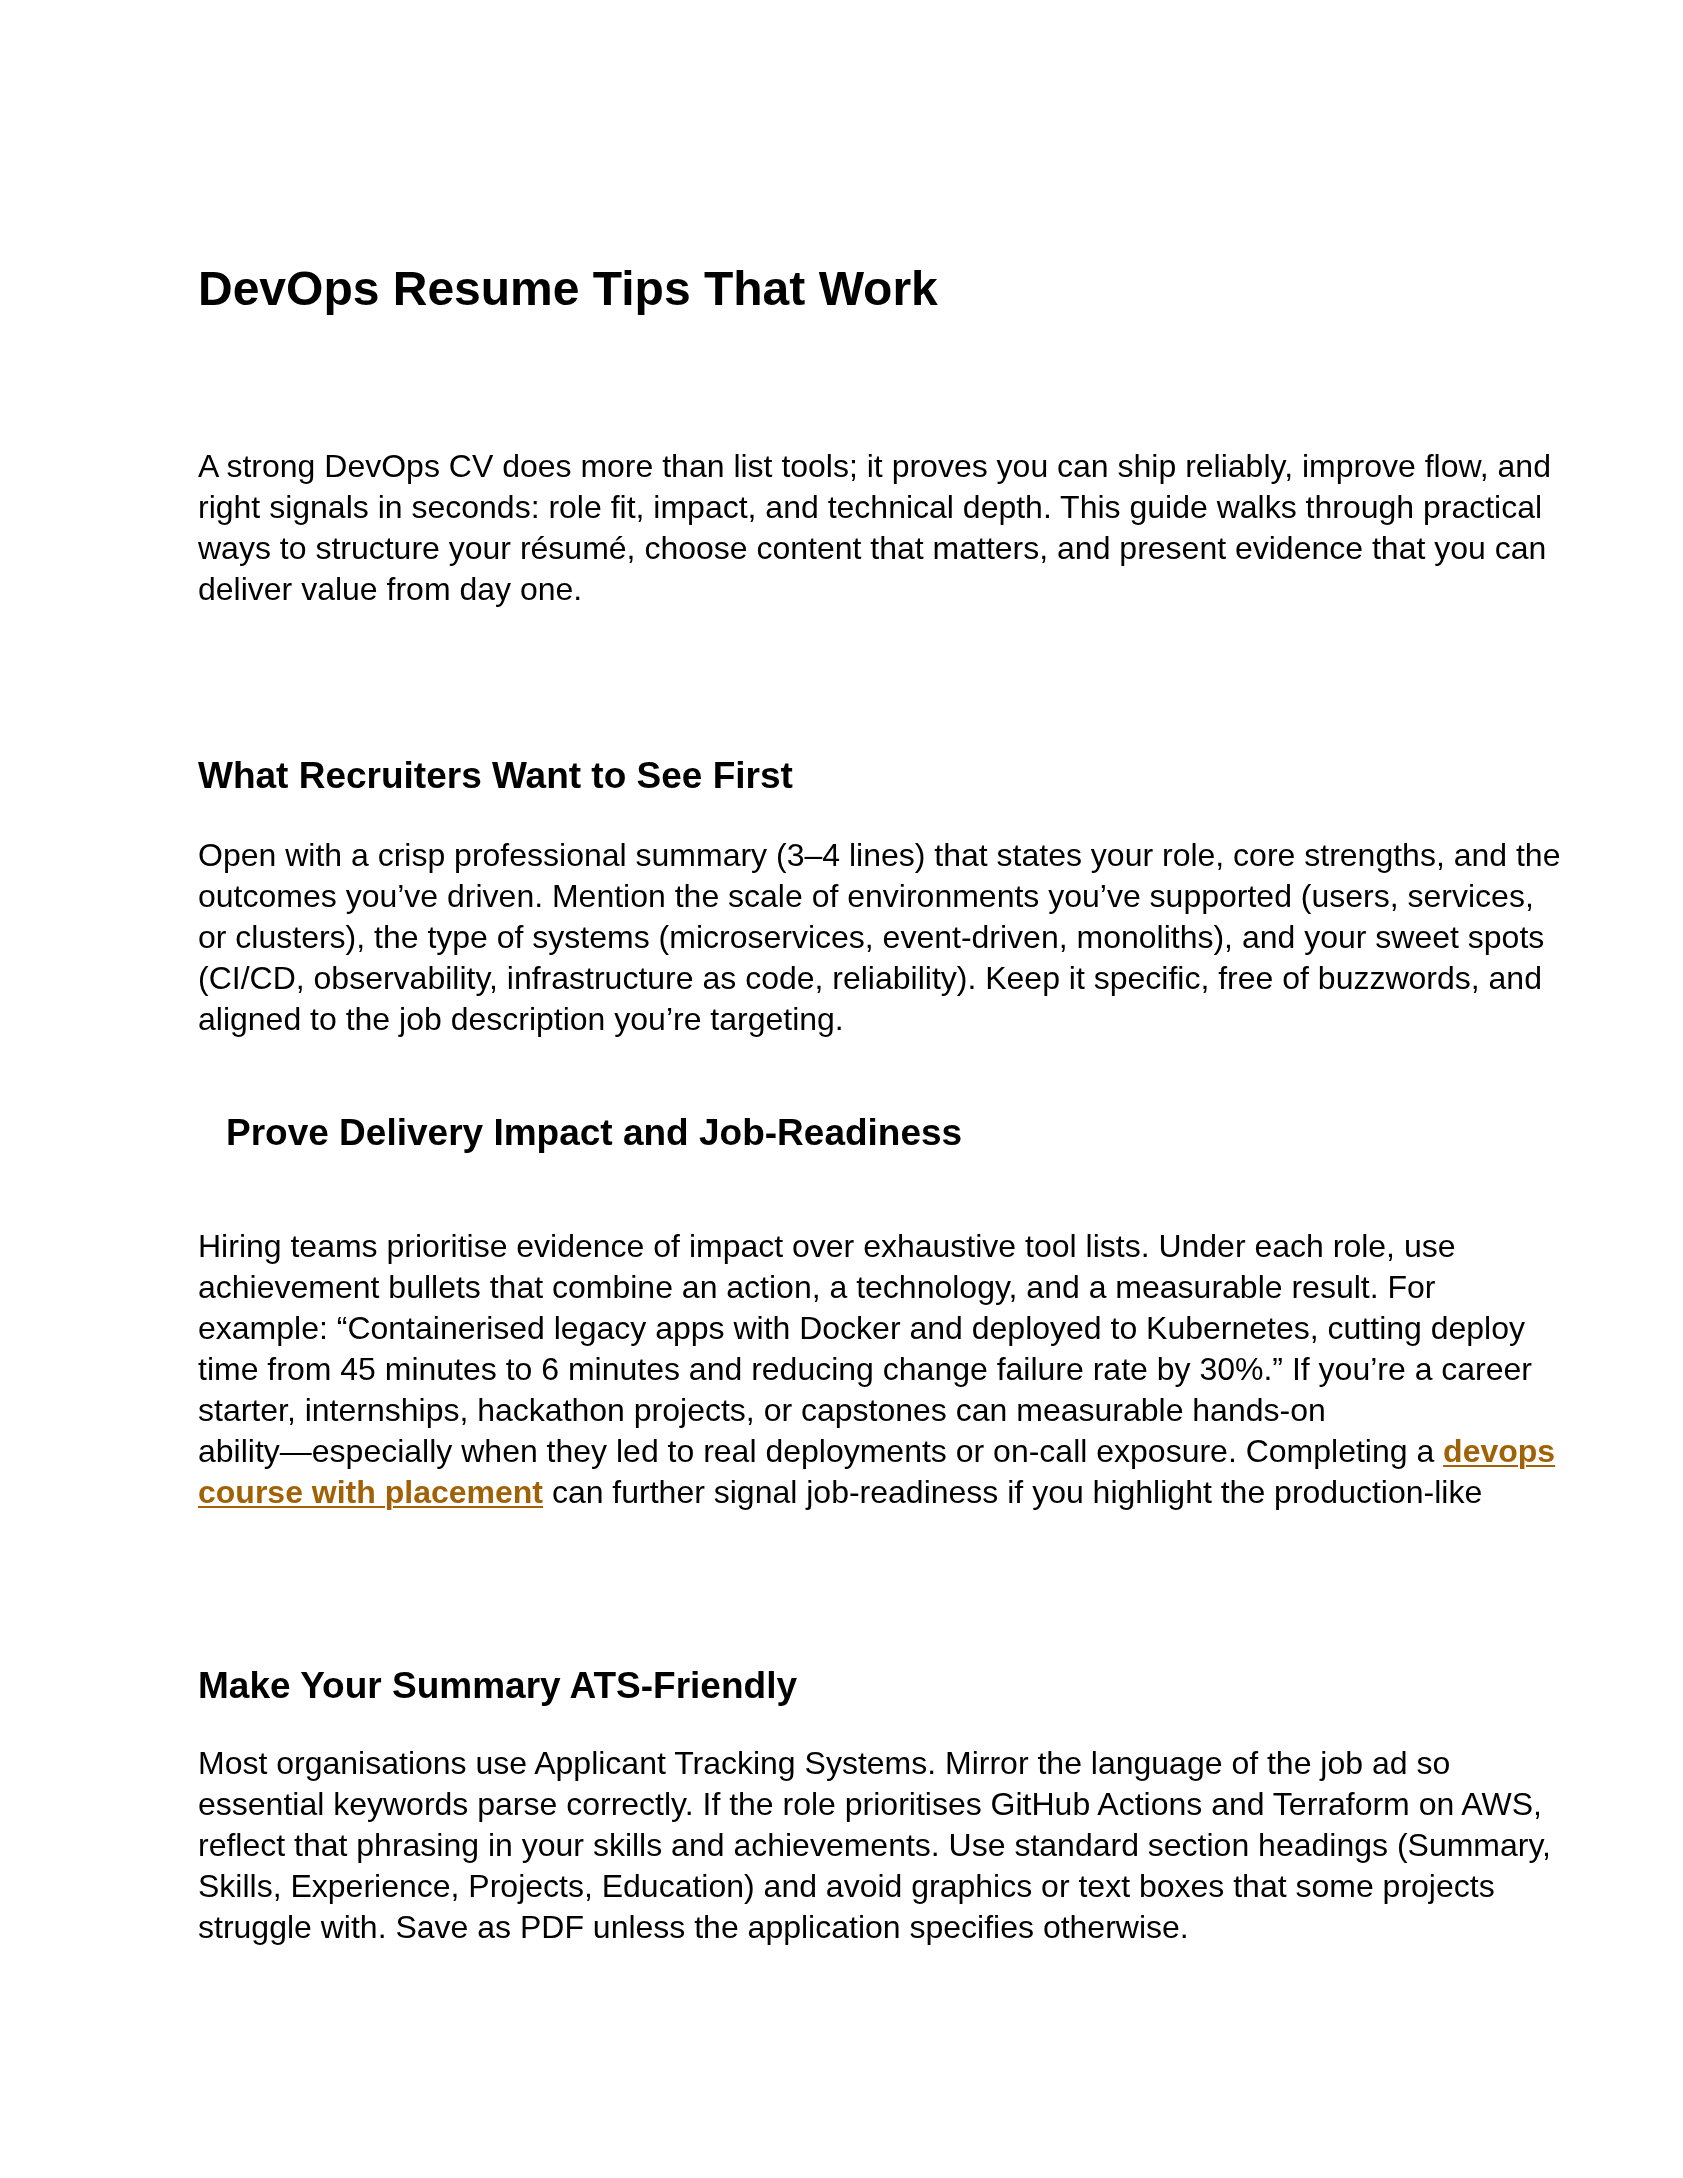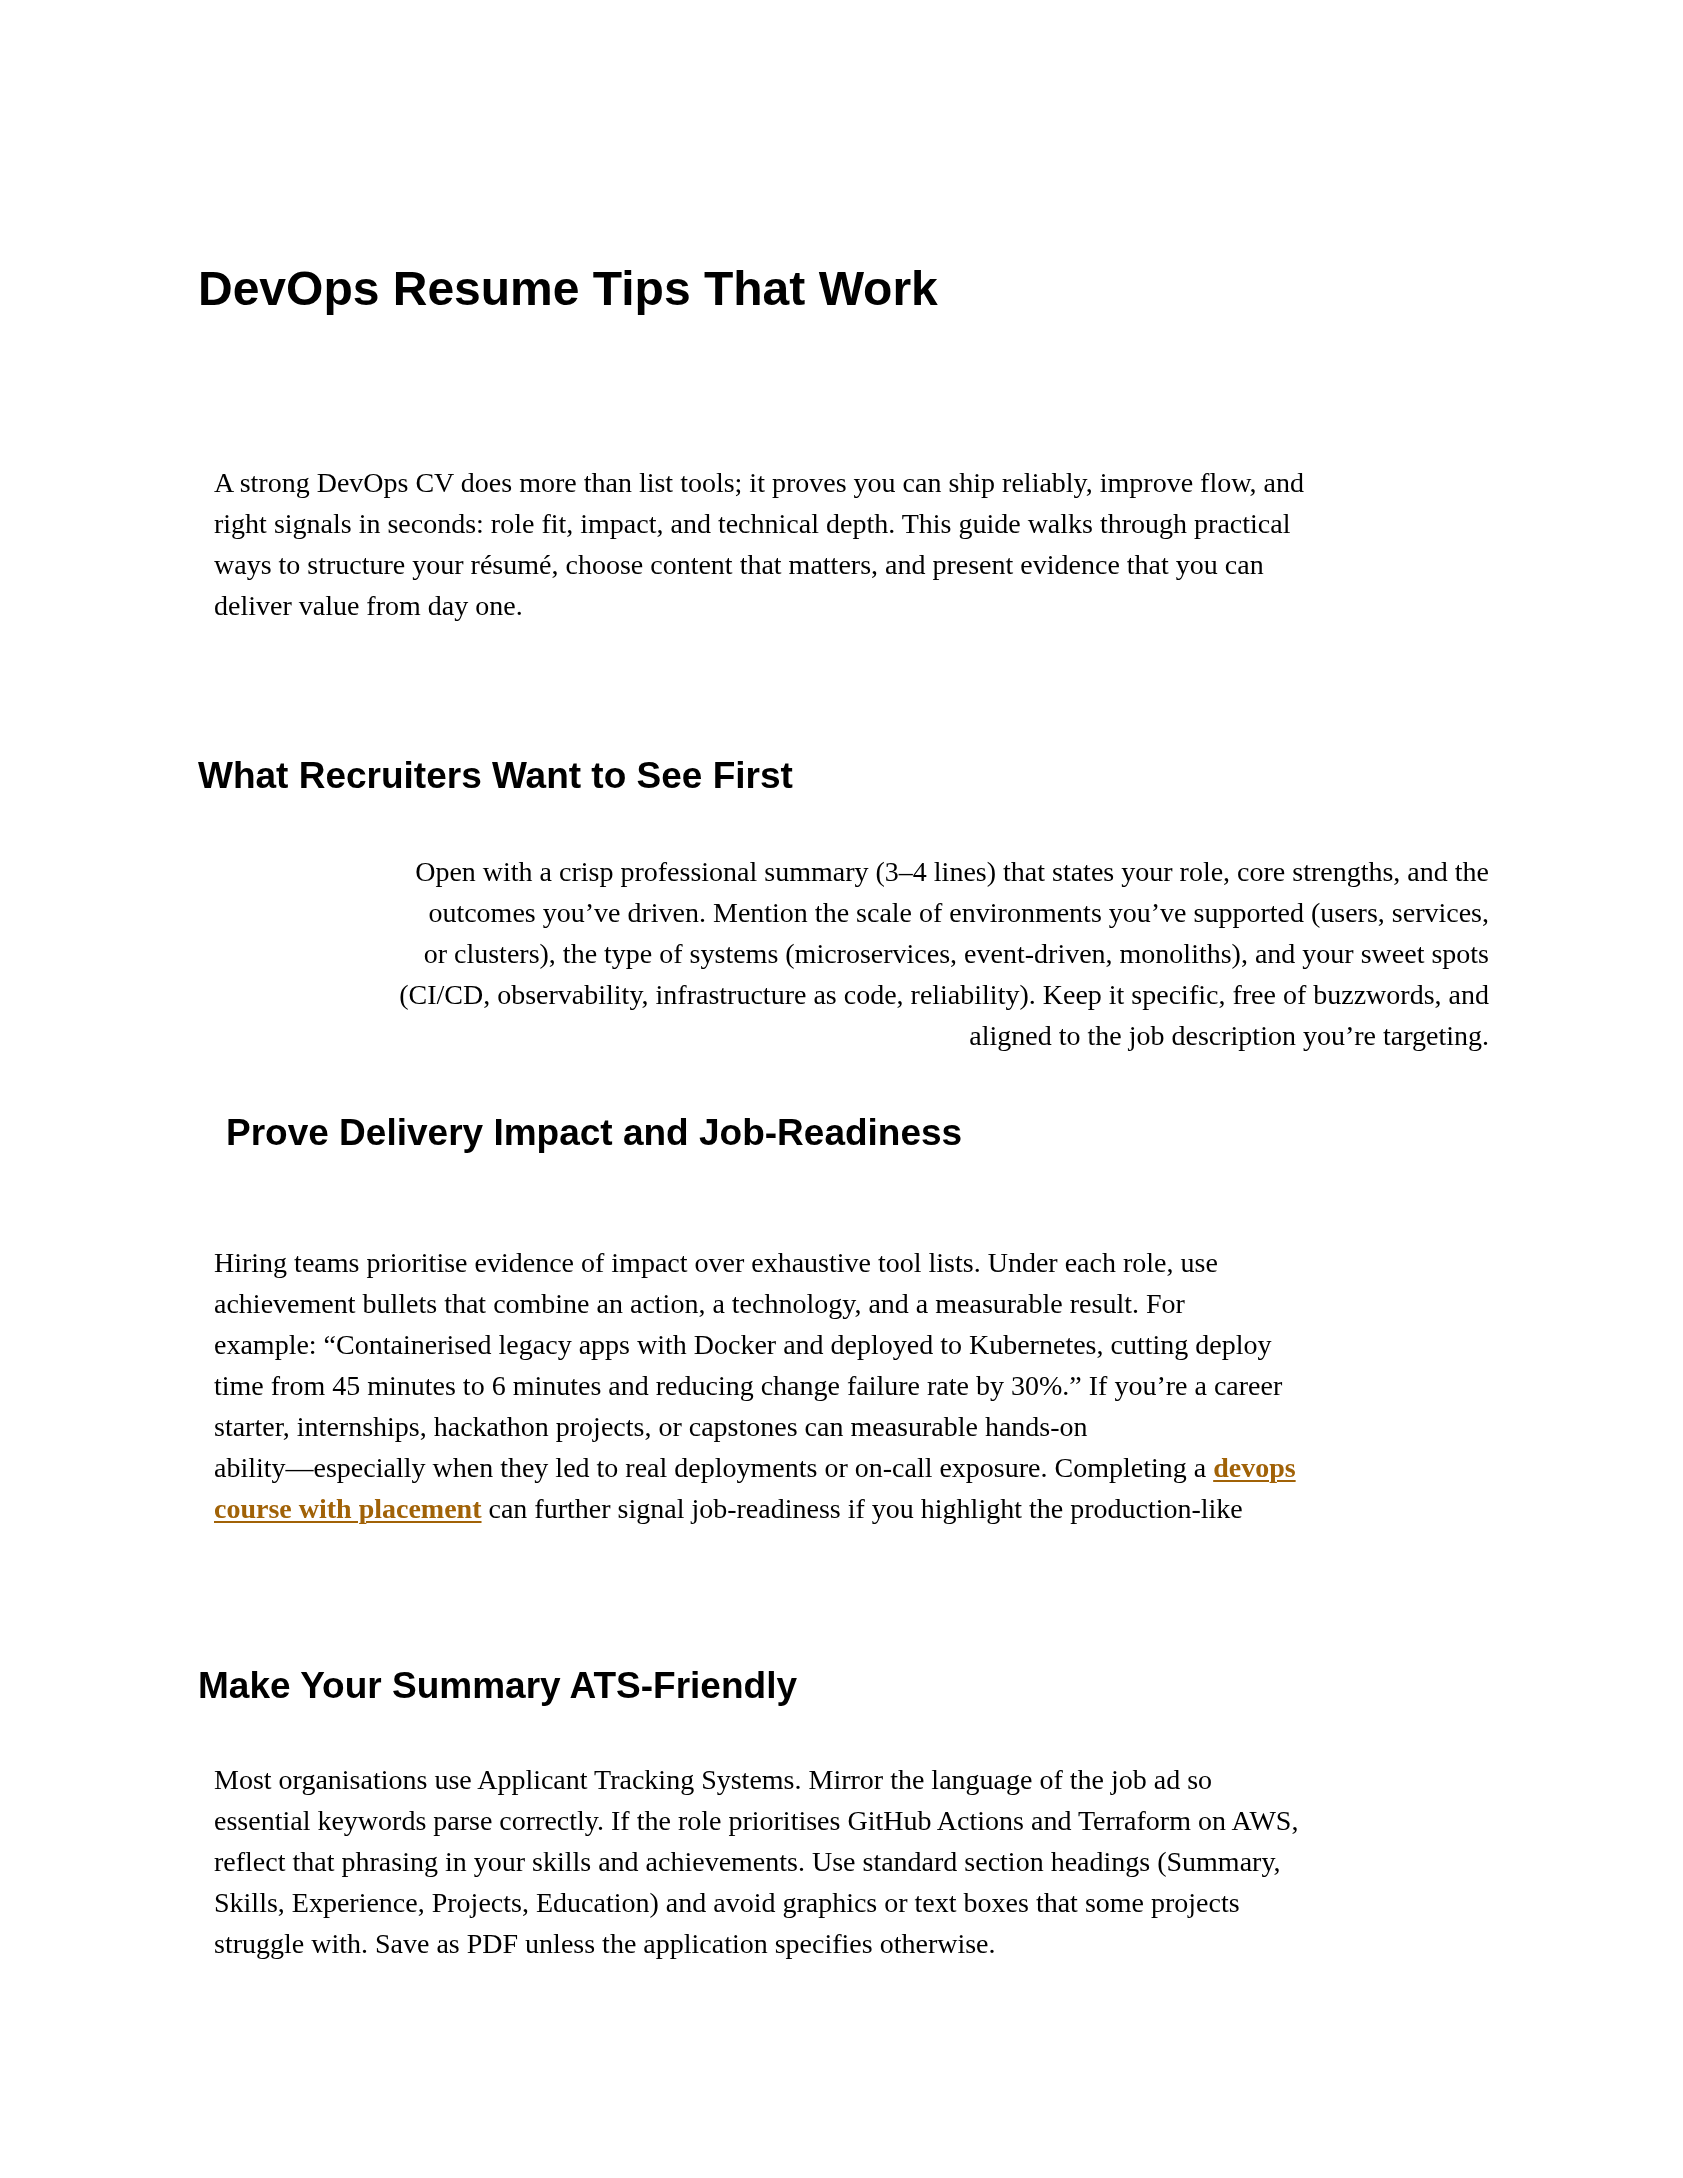--- a/index.html
+++ b/index.html
@@ -35,24 +35,23 @@
       white-space: nowrap;
     }
     .heading {
       font-size: 37px;
       font-weight: bold;
       line-height: 44px;
       margin: 0;
       white-space: nowrap;
     }
     .para {
-      font-size: 28px;
+      font-size: 32px;
       line-height: 41px;
-      margin: 16px;
-      font-family: Liberation Serif, serif;
+      margin: 0;
     }
     .line {
       display: block;
       white-space: nowrap;
     }
     .link {
       color: #a16207;
       font-weight: bold;
       text-decoration: underline;
       text-decoration-thickness: 2px;
@@ -74,21 +73,21 @@
       <span class="line">A strong DevOps CV does more than list tools; it proves you can ship reliably, improve flow, and</span>
       <span class="line">right signals in seconds: role fit, impact, and technical depth. This guide walks through practical</span>
       <span class="line">ways to structure your résumé, choose content that matters, and present evidence that you can</span>
       <span class="line">deliver value from day one.</span>
     </p>
   </div>
 
   <div class="block" style="top:754px;">
     <h2 class="heading">What Recruiters Want to See First</h2>
   </div>
-  <div class="block" style="top:835px;text-align:right;">
+  <div class="block" style="top:835px;">
     <p class="para">
       <span class="line">Open with a crisp professional summary (3–4 lines) that states your role, core strengths, and the</span>
       <span class="line">outcomes you’ve driven. Mention the scale of environments you’ve supported (users, services,</span>
       <span class="line">or clusters), the type of systems (microservices, event-driven, monoliths), and your sweet spots</span>
       <span class="line">(CI/CD, observability, infrastructure as code, reliability). Keep it specific, free of buzzwords, and</span>
       <span class="line">aligned to the job description you’re targeting.</span>
     </p>
   </div>
 
   <div class="block" style="top:1111px;margin-left:28px;">

